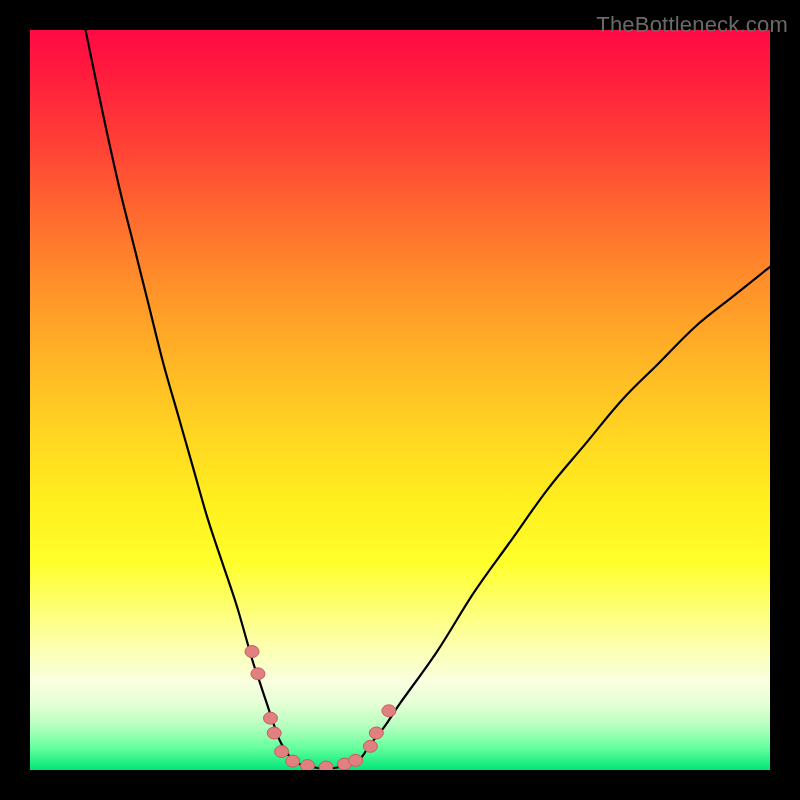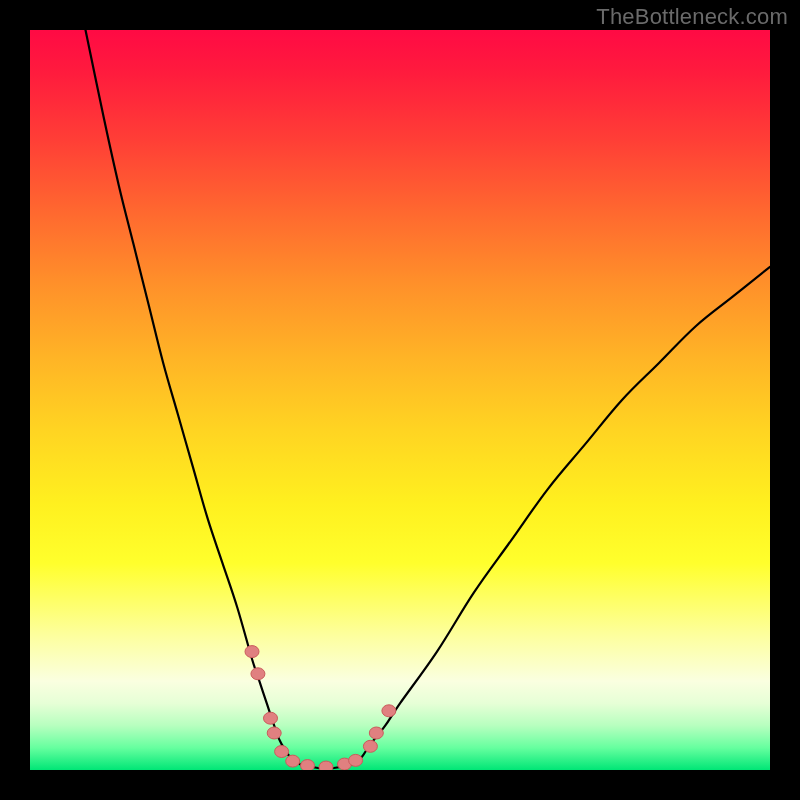--- a/index.html
+++ b/index.html
@@ -54,21 +54,21 @@
   }
   svg.curves {
     position: absolute;
     left: 0;
     top: 0;
     width: 740px;
     height: 740px;
   }
   .watermark {
     position: absolute;
-    top: 4px;
+    top: 12px;
     right: 12px;
     color: #6a6a6a;
     font-size: 22px;
     letter-spacing: 0.2px;
   }
 </style>
 </head>
 <body>
 
 <div class="frame">

